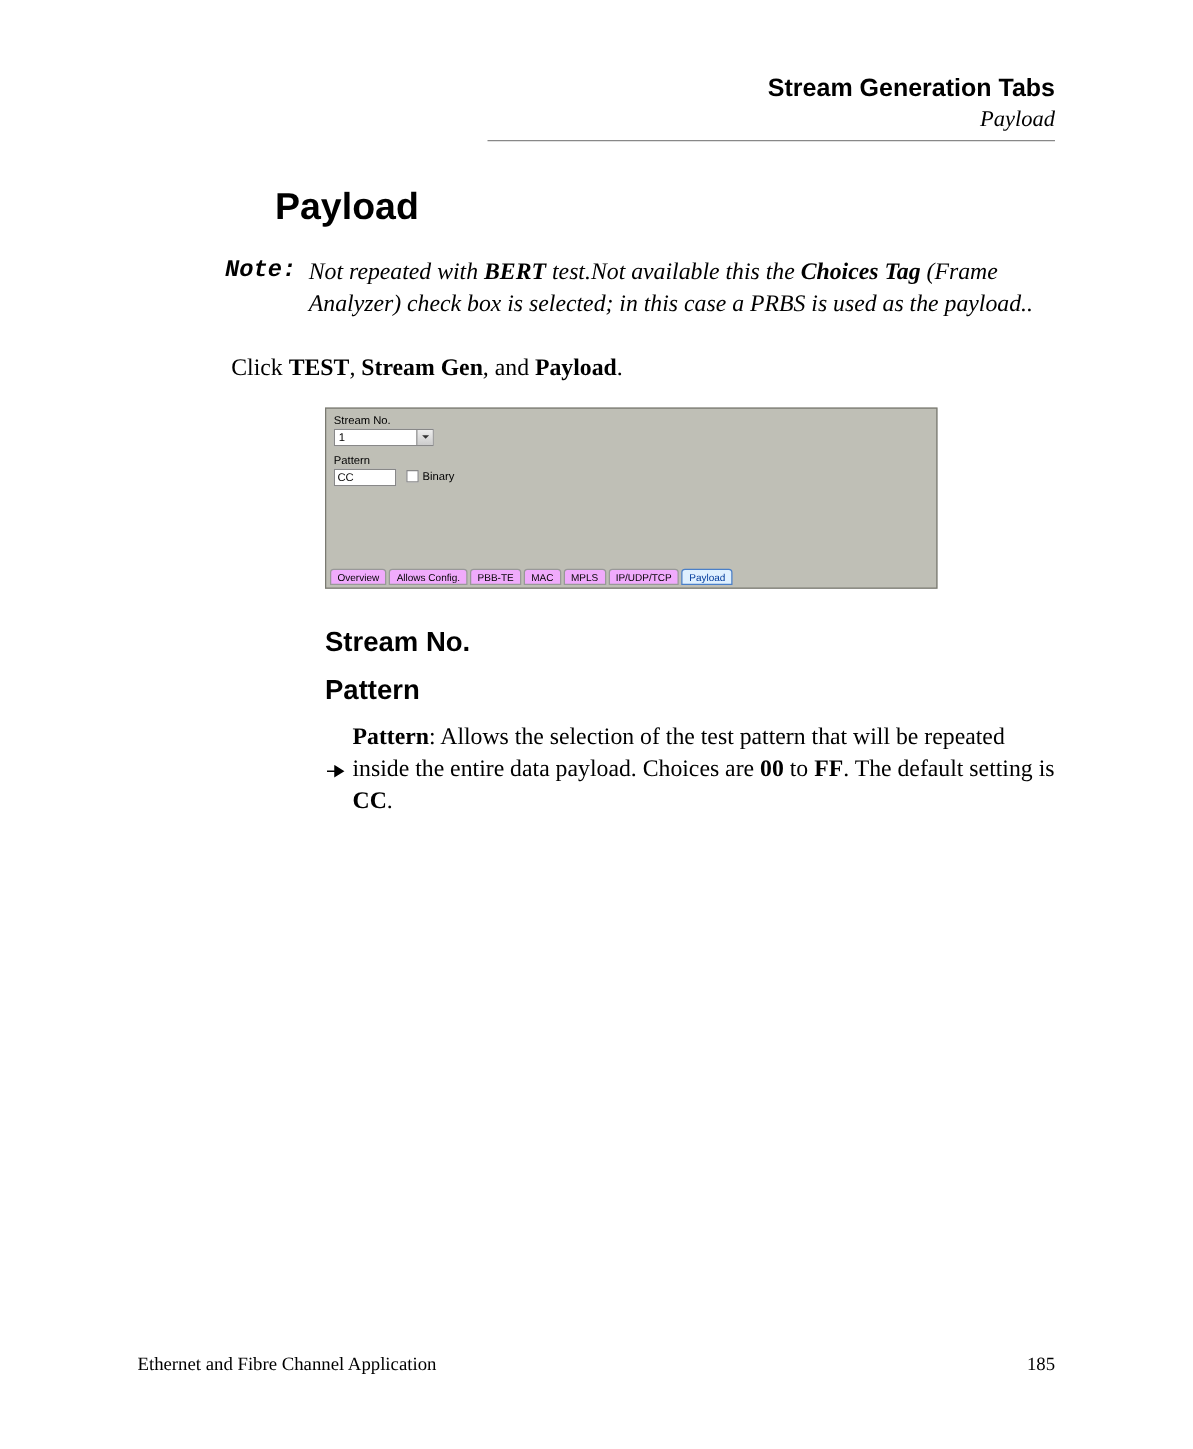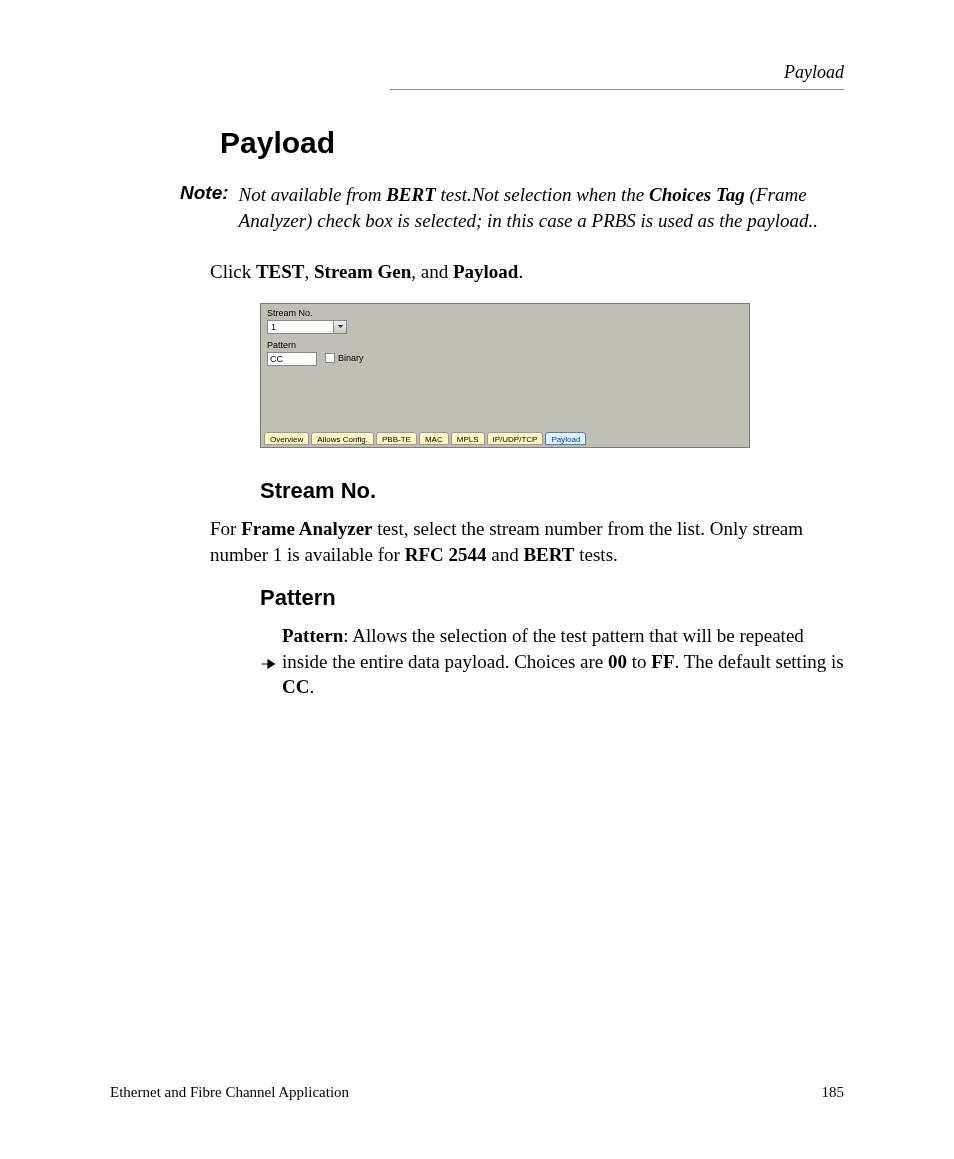--- a/index.html
+++ b/index.html
@@ -46,35 +46,35 @@
       margin-left: 110px;
       margin-bottom: 22px;
     }
     .note-row {
       display: flex;
       align-items: flex-start;
       margin-left: 70px;
       margin-bottom: 26px;
     }
     .note-label {
-      font-family: Liberation Sans, sans-serif;
+      font-family: Liberation Mono, monospace;
       font-weight: bold;
       font-style: italic;
       font-size: 19px;
       flex: 0 0 auto;
       margin-right: 10px;
     }
     .note-body {
       font-style: italic;
       font-size: 19px;
       line-height: 1.35;
     }
     .note-body .b { font-weight: bold; }
     .para {
-      margin-left: 100px;
+      margin-left: 75px;
       font-size: 19px;
       line-height: 1.35;
       margin-bottom: 18px;
     }
     .para .b { font-weight: bold; }
     .screenshot {
       margin-left: 150px;
       width: 490px;
       height: 145px;
       background: #bfbfb6;
@@ -147,21 +147,21 @@
       font-size: 9px;
     }
     .ss-tabs {
       position: absolute;
       left: 3px;
       bottom: 2px;
       display: flex;
       gap: 2px;
     }
     .ss-tab {
-      background: #fef9c3;
+      background: #f0abfc;
       border: 1px solid #999;
       border-top-left-radius: 3px;
       border-top-right-radius: 3px;
       font-family: Arial, sans-serif;
       font-size: 8px;
       padding: 1px 5px;
       height: 13px;
       line-height: 11px;
     }
     .ss-tab.active {
@@ -207,30 +207,31 @@
       text-align: right;
     }
     .footer-left { }
     .footer-right { font-weight: normal; }
   </style>
 </head>
 <body>
 
 <div class="page">
   <div class="header-block">
+    <div class="header-title">Stream Generation Tabs</div>
     <div class="header-subtitle">Payload</div>
   </div>
   <hr class="header-rule">
 
   <h1 class="main-heading">Payload</h1>
 
   <div class="note-row">
     <div class="note-label">Note:</div>
     <div class="note-body">
-      <span>Not available from </span><span class="b">BERT</span><span> test.Not selection when the </span><span class="b">Choices Tag</span><span> (Frame Analyzer) check box is selected; in this case a PRBS is used as the payload..</span>
+      <span>Not repeated with </span><span class="b">BERT</span><span> test.Not available this the </span><span class="b">Choices Tag</span><span> (Frame Analyzer) check box is selected; in this case a PRBS is used as the payload..</span>
     </div>
   </div>
 
   <p class="para">
     <span>Click </span><span class="b">TEST</span><span>, </span><span class="b">Stream Gen</span><span>, and </span><span class="b">Payload</span><span>.</span>
   </p>
 
   <div class="screenshot">
     <div class="ss-label" style="left:6px; top:4px;">Stream No.</div>
     <div class="ss-dropdown">
@@ -252,23 +253,20 @@
       <div class="ss-tab">Allows Config.</div>
       <div class="ss-tab">PBB-TE</div>
       <div class="ss-tab">MAC</div>
       <div class="ss-tab">MPLS</div>
       <div class="ss-tab">IP/UDP/TCP</div>
       <div class="ss-tab active">Payload</div>
     </div>
   </div>
 
   <h2 class="sub-heading">Stream No.</h2>
-  <p class="para">
-    <span>For </span><span class="b">Frame Analyzer</span><span> test, select the stream number from the list. Only stream number 1 is available for </span><span class="b">RFC 2544</span><span> and </span><span class="b">BERT</span><span> tests.</span>
-  </p>
 
   <h2 class="sub-heading">Pattern</h2>
   <ul class="bullet-list">
     <li>
       <span class="bullet-icon">
         <svg viewBox="0 0 20 14">
             <path d="M2 7 L14 7 M10 2 L18 7 L10 12 Z" stroke="#000" stroke-width="1.5" fill="#000"></path>
           </svg>
       </span>
       <span class="bullet-text">

